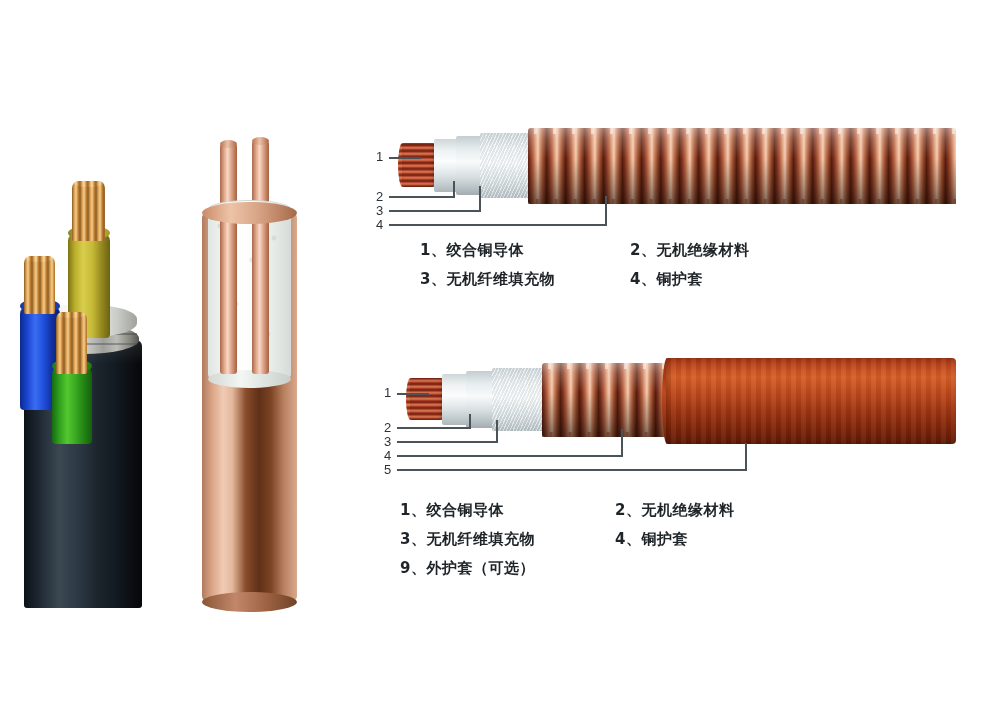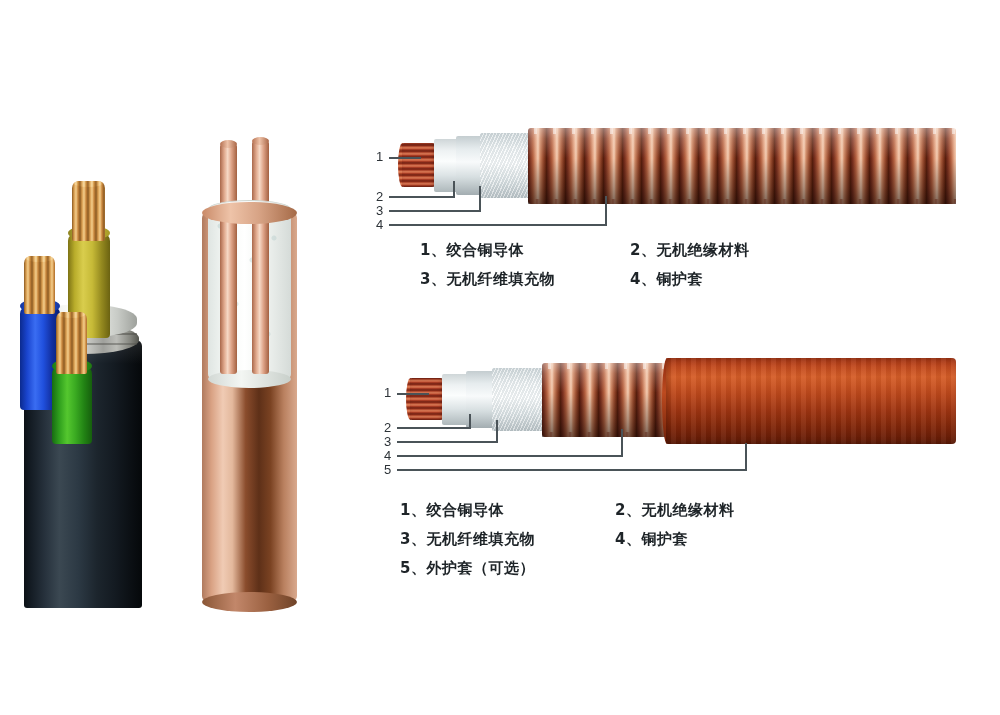--- a/index.html
+++ b/index.html
@@ -301,16 +301,16 @@
     <div class="leader-line leader-h" style="left:397px;top:455px;width:226px;"></div>
     <div class="leader-line leader-v" style="left:621px;top:429px;height:28px;"></div>
 
     <div class="leader-line leader-h" style="left:397px;top:469px;width:350px;"></div>
     <div class="leader-line leader-v" style="left:745px;top:443px;height:28px;"></div>
 
     <div class="legend-item" style="left:400px;top:501px;">1、绞合铜导体</div>
     <div class="legend-item" style="left:615px;top:501px;">2、无机绝缘材料</div>
     <div class="legend-item" style="left:400px;top:530px;">3、无机纤维填充物</div>
     <div class="legend-item" style="left:615px;top:530px;">4、铜护套</div>
-    <div class="legend-item" style="left:400px;top:559px;">5、外护套（可选）</div>
+    <div class="legend-item" style="left:400px;top:559px;">9、外护套（可选）</div>
   </div>
 
 </div>
 
 </body></html>

